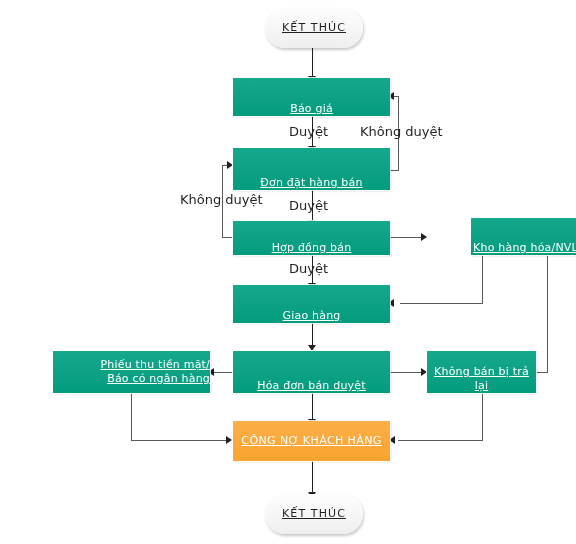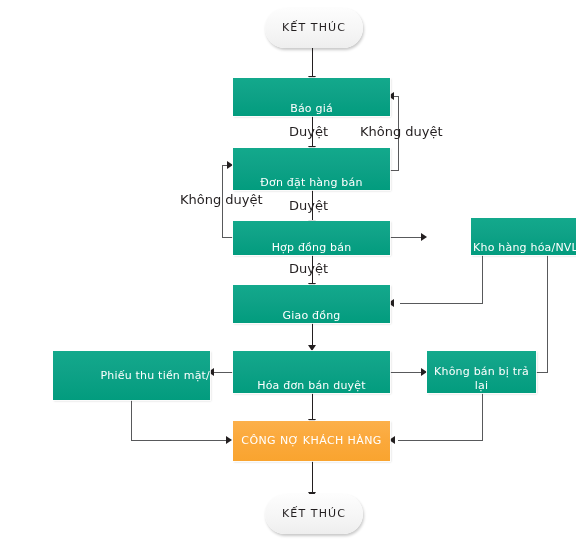--- a/index.html
+++ b/index.html
@@ -44,21 +44,21 @@
     text-align: right;
   }
   .node.terminator {
     background: linear-gradient(180deg, #fdfdfd 0%, #f6f6f6 55%, #eeeeee 100%);
     color: #231f20;
     border-radius: 999px;
     font-size: 11px;
     letter-spacing: 1.1px;
     box-shadow: 1px 2px 3px rgba(0,0,0,0.22);
   }
-  .node .lbl { display: block; }
+  .node .lbl { display: block; text-decoration: underline; }
   .node .lbl + .lbl { display: block; }
 
   
   .ln {
     position: absolute;
     background: #58595b;
     z-index: 1;
   }
   .ln.h { height: 1px; }
   .ln.v { width: 1px; }
@@ -178,25 +178,26 @@
 
   <div class="node proc" style="left:233px; top:221px; width:157px; height:34px;">
     <span class="lbl">Hợp đồng bán</span>
   </div>
 
   <div class="node proc" style="left:427px; top:218px; width:109px; height:37px;margin-left:44px;">
     <span class="lbl">Kho hàng hóa/NVL</span>
   </div>
 
   <div class="node proc" style="left:233px; top:285px; width:157px; height:38px;">
-    <span class="lbl">Giao đồng</span>
-  </div>
-
-  <div class="node proc" style="left:53px; top:351px; width:157px; height:49px; flex-direction:column;">
+    <span class="lbl">Giao hàng</span>
+  </div>
+
+  <div class="node proc" style="left:53px; top:351px; width:157px; height:42px; flex-direction:column;">
     <span class="lbl">Phiếu thu tiền mặt/</span>
+    <span class="lbl">Báo có ngân hàng</span>
   </div>
 
   <div class="node proc" style="left:233px; top:351px; width:157px; height:42px;">
     <span class="lbl">Hóa đơn bán duyệt</span>
   </div>
 
   <div class="node proc" style="left:427px; top:351px; width:109px; height:42px;">
     <span class="lbl">Không bán bị trả lại</span>
   </div>
 

